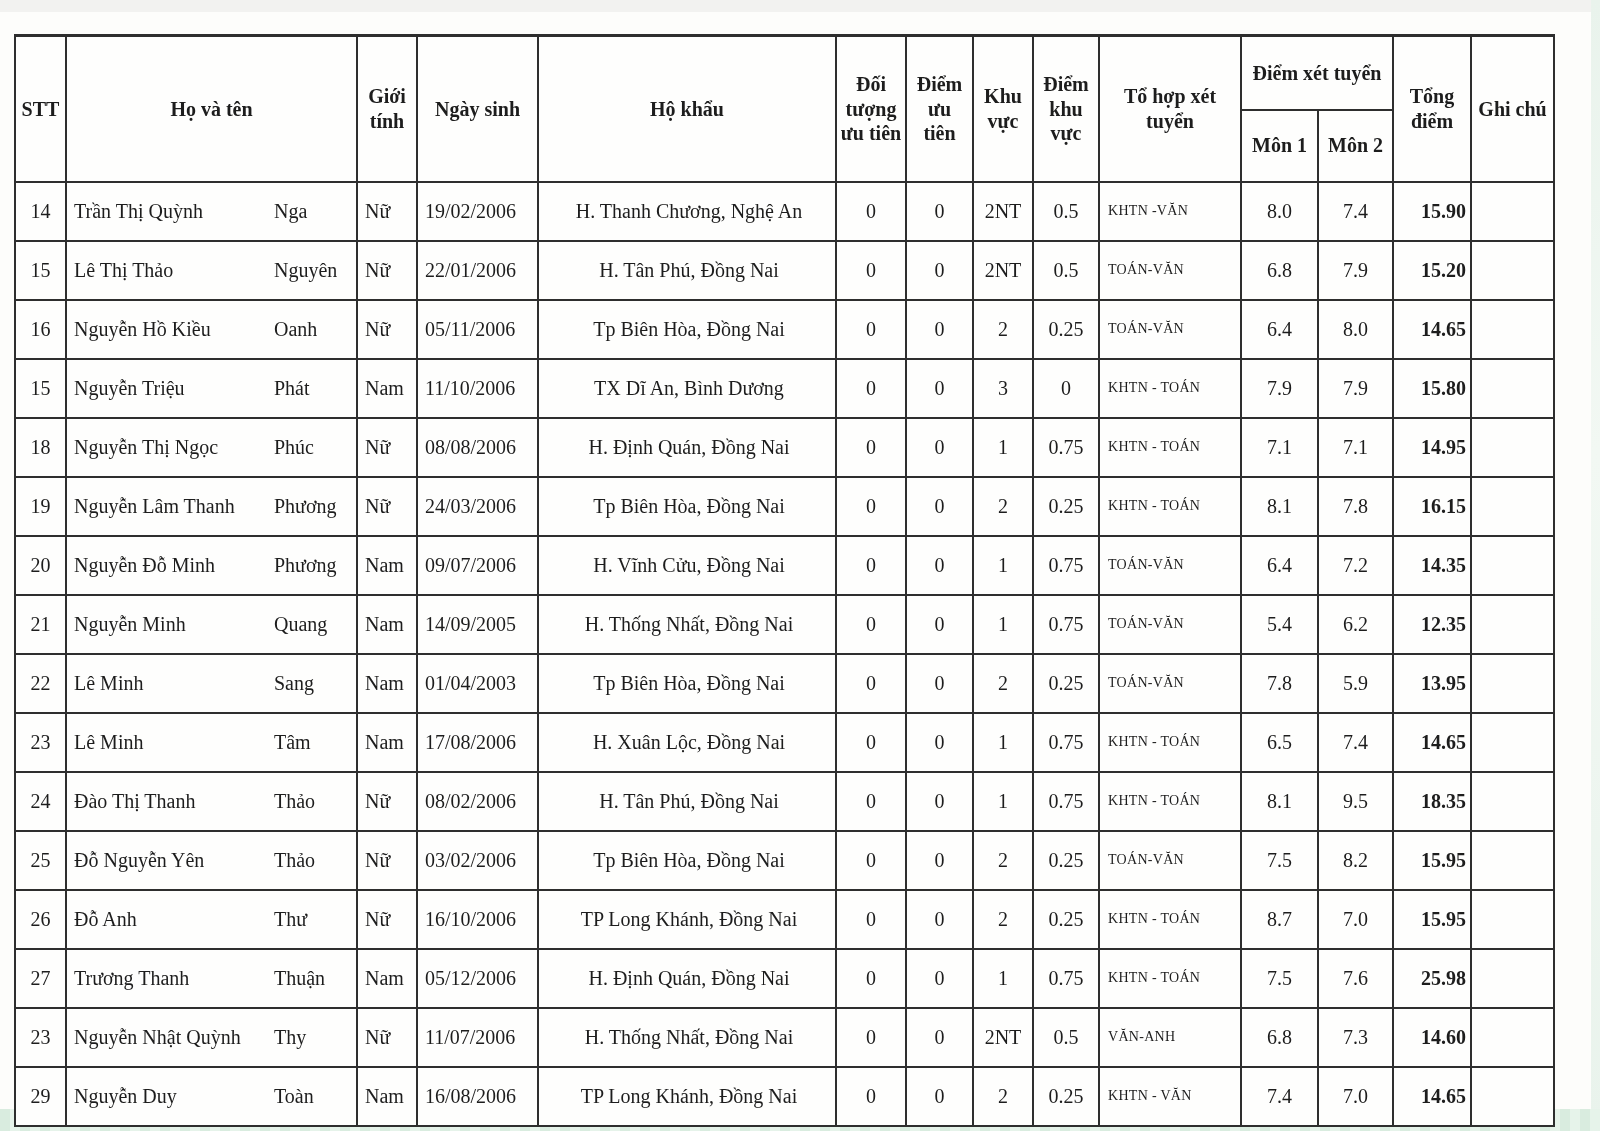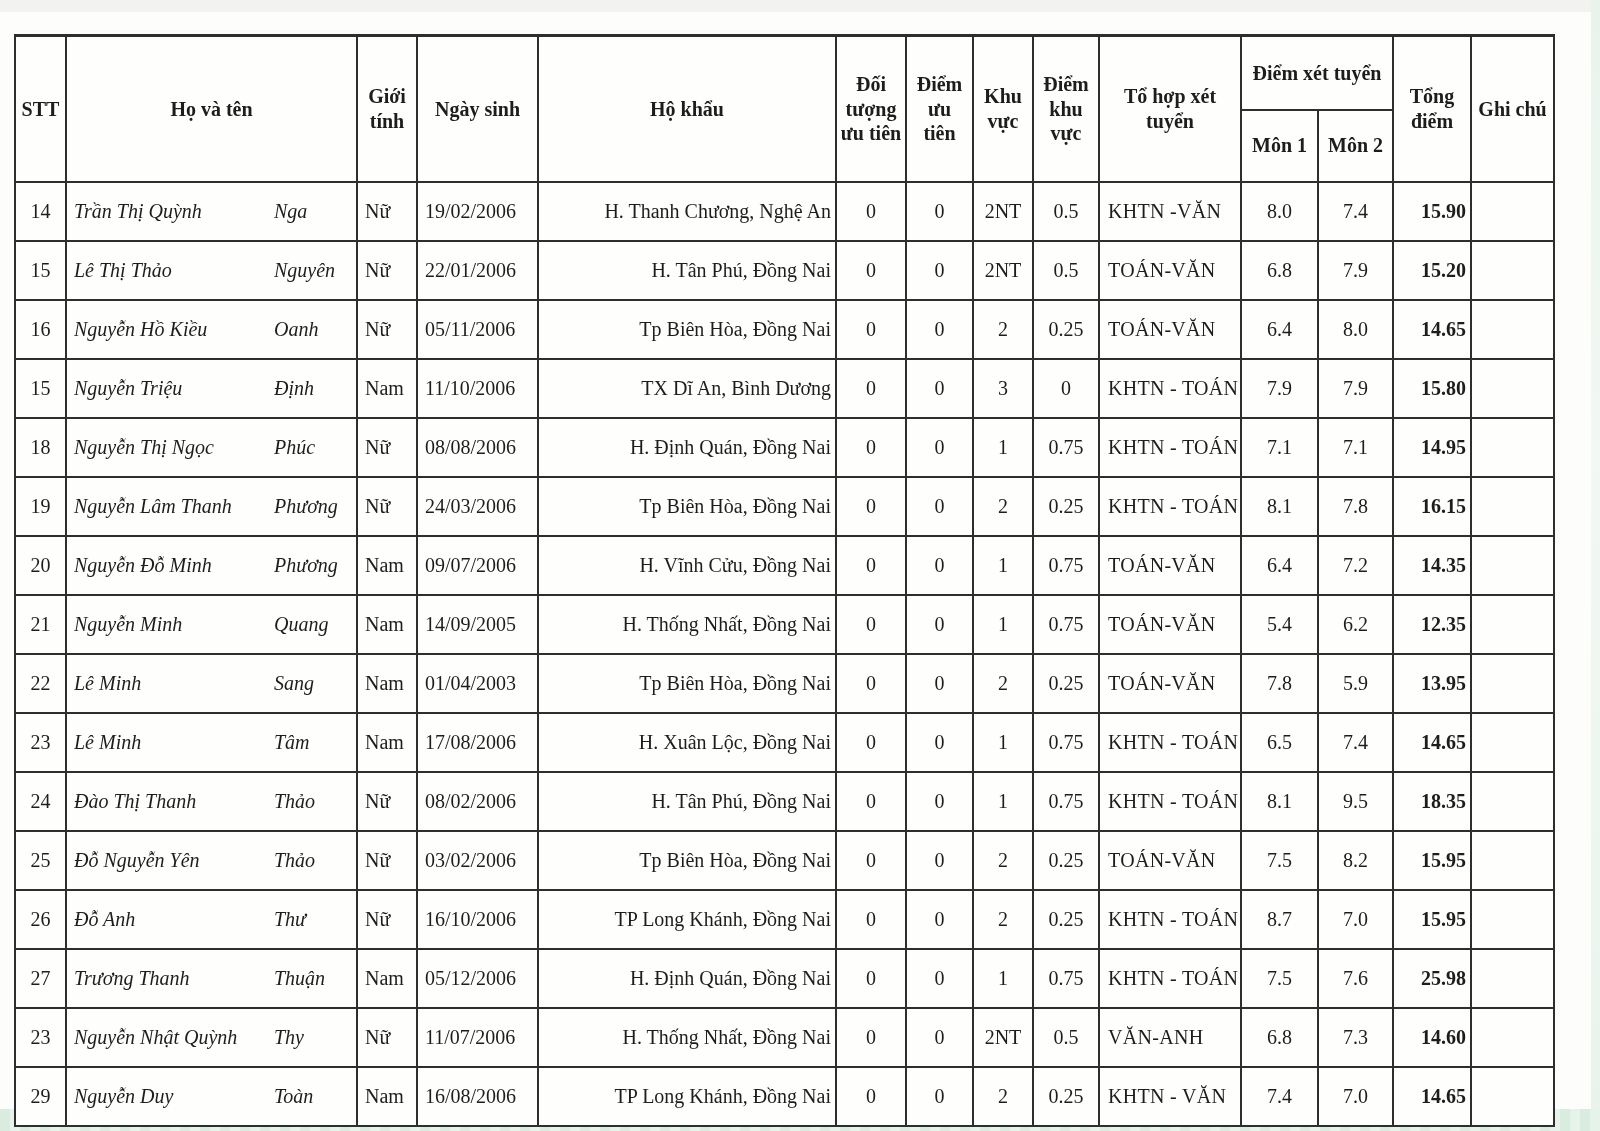--- a/index.html
+++ b/index.html
@@ -25,29 +25,29 @@
   table.roster{border-top-width:3px;}
   th{
     font-weight:bold;font-size:20px;line-height:1.22;
     text-align:center;vertical-align:middle;padding:2px 3px;
   }
   tr.hdr1{height:74px;}
   tr.hdr2{height:72px;}
   tbody tr{height:59px;}
   td{font-size:20px;vertical-align:middle;padding:2px 4px;}
   td.c-stt{text-align:center;}
-  td.c-name{padding-left:7px;font-style:italic;}
+  td.c-name{padding-left:7px;}
   .name-wrap{display:flex;align-items:baseline;}
   .name-family{width:200px;flex:0 0 200px;white-space:nowrap;overflow:hidden;}
   .name-given{flex:1;white-space:nowrap;overflow:hidden;}
   td.c-gender{text-align:left;padding-left:7px;}
   td.c-dob{text-align:left;padding-left:7px;white-space:nowrap;}
-  td.c-residence{text-align:right;padding-left:8px;white-space:nowrap;overflow:hidden;}
+  td.c-residence{text-align:center;padding-left:8px;white-space:nowrap;overflow:hidden;}
   td.c-center{text-align:center;}
-  td.c-combo{font-size:20px;letter-spacing:.3px;padding-left:8px;white-space:nowrap;overflow:hidden;}
+  td.c-combo{font-size:14px;letter-spacing:.3px;padding-left:8px;white-space:nowrap;overflow:hidden;}
   td.c-total{text-align:right;font-weight:bold;}
   td.c-note{text-align:center;}
 </style>
 </head>
 <body>
 
 <div class="top-tint"></div>
 <div class="right-strip"></div>
 <div class="bottom-strip"></div>
 
@@ -154,21 +154,21 @@
     <td class="c-center">8.0</td>
     <td class="c-total">14.65</td>
     <td class="c-note"></td>
   </tr>
 
   <tr>
     <td class="c-stt">15</td>
     <td class="c-name">
       <span class="name-wrap">
         <span class="name-family">Nguyễn Triệu</span>
-        <span class="name-given">Định</span>
+        <span class="name-given">Phát</span>
       </span>
     </td>
     <td class="c-gender">Nam</td>
     <td class="c-dob">11/10/2006</td>
     <td class="c-residence">TX Dĩ An, Bình Dương</td>
     <td class="c-center">0</td>
     <td class="c-center">0</td>
     <td class="c-center">3</td>
     <td class="c-center">0</td>
     <td class="c-combo">KHTN - TOÁN</td>

